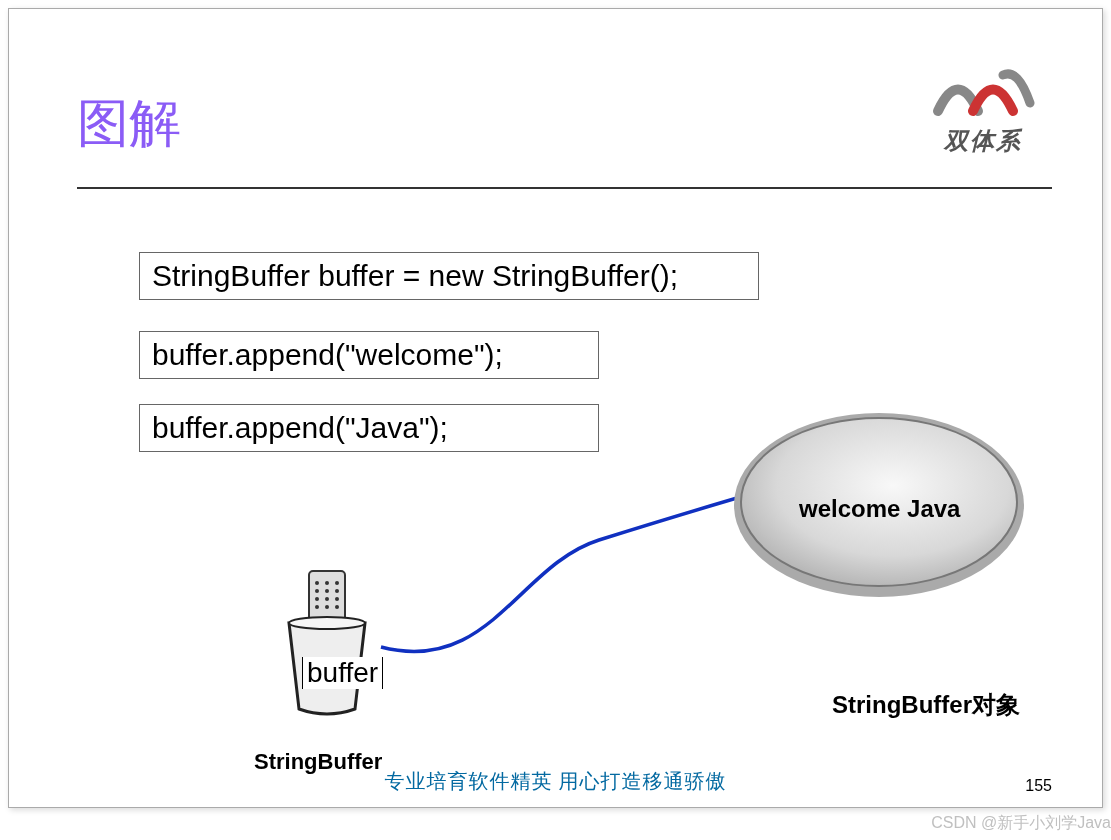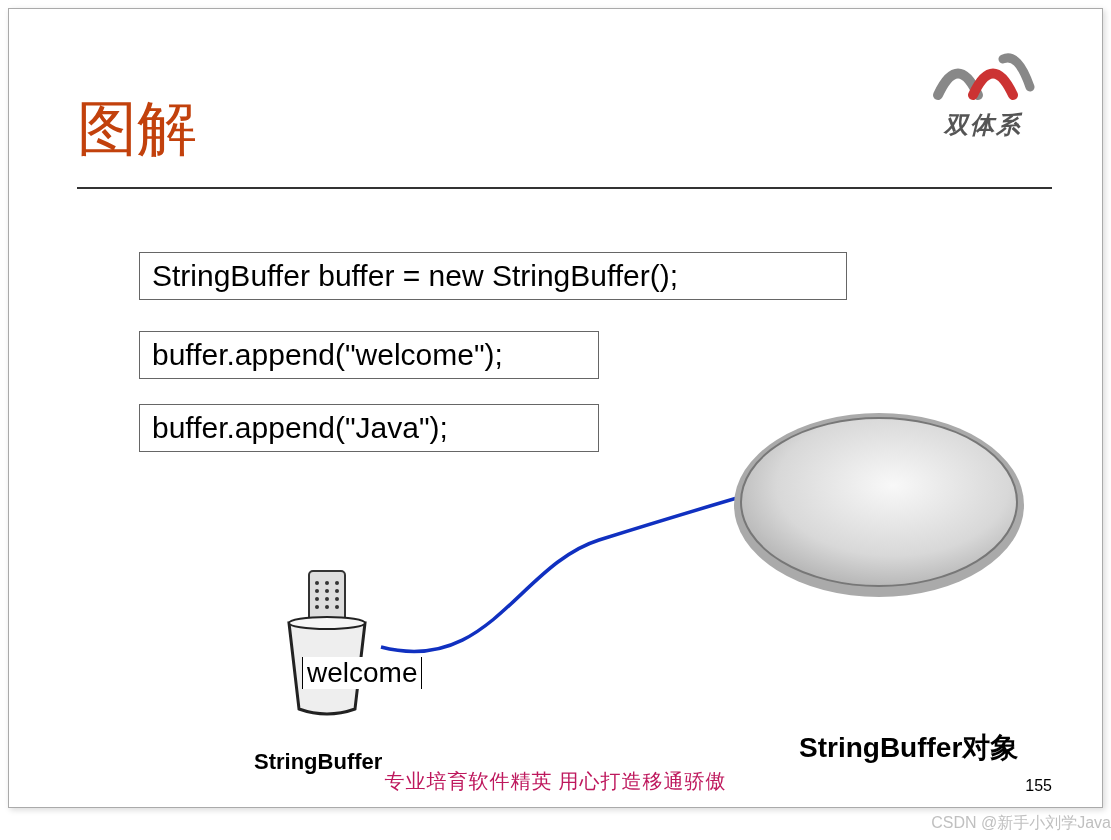--- a/index.html
+++ b/index.html
@@ -13,50 +13,50 @@
     .slide {
       position: absolute;
       top: 8px; left: 8px; right: 8px; bottom: 32px;
       background: #fff;
       border: 1px solid #aaa;
       box-shadow: 2px 2px 6px rgba(0,0,0,0.15);
     }
     .title {
       position: absolute;
       top: 80px; left: 68px;
-      font-size: 60px;
-      color: #c2410c;
+      font-size: 52px;
+      color: #8b5cf6;
       font-family: "SimSun", serif;
     }
     .title-rule {
       position: absolute;
       top: 178px; left: 68px; right: 50px;
       border-top: 2px solid #333;
     }
     .logo {
       position: absolute;
-      top: 38px; right: 54px;
+      top: 54px; right: 54px;
       width: 130px; height: 110px;
       text-align: center;
     }
     .logo svg { display: block; margin: 0 auto; }
     .logo-text {
       font-size: 24px; font-weight: bold; font-style: italic;
       color: #555; margin-top: 4px; letter-spacing: 2px;
     }
     .codebox {
       position: absolute;
       border: 1px solid #666;
       padding: 6px 12px;
       font-size: 30px;
       font-family: Arial, sans-serif;
       color: #000;
       background: #fff;
     }
-    .code1 { top: 243px; left: 130px; width: 708px; }
+    .code1 { top: 243px; left: 130px; width: 620px; }
     .code2 { top: 322px; left: 130px; width: 460px; }
     .code3 { top: 395px; left: 130px; width: 460px; }
 
     .diagram {
       position: absolute;
       top: 376px; left: 0; right: 0; bottom: 0;
     }
     .cup {
       position: absolute;
       left: 258px; top: 184px;
@@ -81,34 +81,34 @@
       left: 720px; top: 20px;
       width: 300px; height: 200px;
     }
     .stone-text {
       position: absolute;
       left: 790px; top: 110px;
       font-size: 24px; font-weight: bold;
     }
     .stone-class {
       position: absolute;
-      left: 790px; top: 304px;
-      font-size: 28px; font-weight: bold; margin-top: 40px;
+      left: 823px; top: 304px;
+      font-size: 24px; font-weight: bold;
     }
     .arrow {
       position: absolute;
       left: 360px; top: 60px;
       width: 430px; height: 240px;
     }
     .footer-red {
       position: absolute;
       bottom: 12px; left: 0; right: 0;
       text-align: center;
       font-size: 20px;
-      color: #be185d;
+      color: #0369a1;
       font-family: "SimSun", serif;
       letter-spacing: 1px;
     }
     .page-num {
       position: absolute;
       right: 50px; bottom: 12px;
       font-size: 16px;
       color: #000;
     }
     .watermark {
@@ -154,21 +154,21 @@
       <circle cx="50" cy="30" r="2" fill="#333"></circle>
         <circle cx="60" cy="30" r="2" fill="#333"></circle>
         <circle cx="70" cy="30" r="2" fill="#333"></circle>
       <circle cx="50" cy="38" r="2" fill="#333"></circle>
         <circle cx="60" cy="38" r="2" fill="#333"></circle>
         <circle cx="70" cy="38" r="2" fill="#333"></circle>
 
       <path d="M 22 54 L 98 54 L 88 140 Q 60 150 32 140 Z" fill="#eee" stroke="#222" stroke-width="3"></path>
       <ellipse cx="60" cy="54" rx="38" ry="6" fill="#f6f6f6" stroke="#222" stroke-width="2"></ellipse>
     </svg>
-    <div class="cup-label">welcome</div>
+    <div class="cup-label">buffer</div>
     <div class="cup-class">StringBuffer</div>
 
     <svg class="arrow" viewBox="0 0 430 240">
       <defs>
         <marker id="ah" markerWidth="12" markerHeight="12" refX="9" refY="5" orient="auto">
           <path d="M0,0 L10,5 L0,10 Z" fill="#1030c0"></path>
         </marker>
       </defs>
       <path d="M 12 202 C 120 230, 150 120, 230 95 C 310 70, 360 55, 420 38" stroke="#1030c0" stroke-width="3.5" fill="none" marker-end="url(#ah)"></path>
     </svg>
@@ -177,20 +177,21 @@
       <defs>
         <radialGradient id="sg" cx="55%" cy="40%" r="60%">
           <stop offset="0%" stop-color="#f8f8f8"></stop>
           <stop offset="70%" stop-color="#d8d8d8"></stop>
           <stop offset="100%" stop-color="#b8b8b8"></stop>
         </radialGradient>
       </defs>
       <ellipse cx="150" cy="100" rx="145" ry="92" fill="#aaa"></ellipse>
       <ellipse cx="150" cy="97" rx="138" ry="84" fill="url(#sg)" stroke="#777" stroke-width="2"></ellipse>
     </svg>
+    <div class="stone-text">welcome Java</div>
     <div class="stone-class">StringBuffer对象</div>
   </div>
 
   <div class="footer-red">专业培育软件精英    用心打造移通骄傲</div>
   <div class="page-num">155</div>
 </div>
 
 <div class="watermark">CSDN @新手小刘学Java</div>
 
 </body></html>

